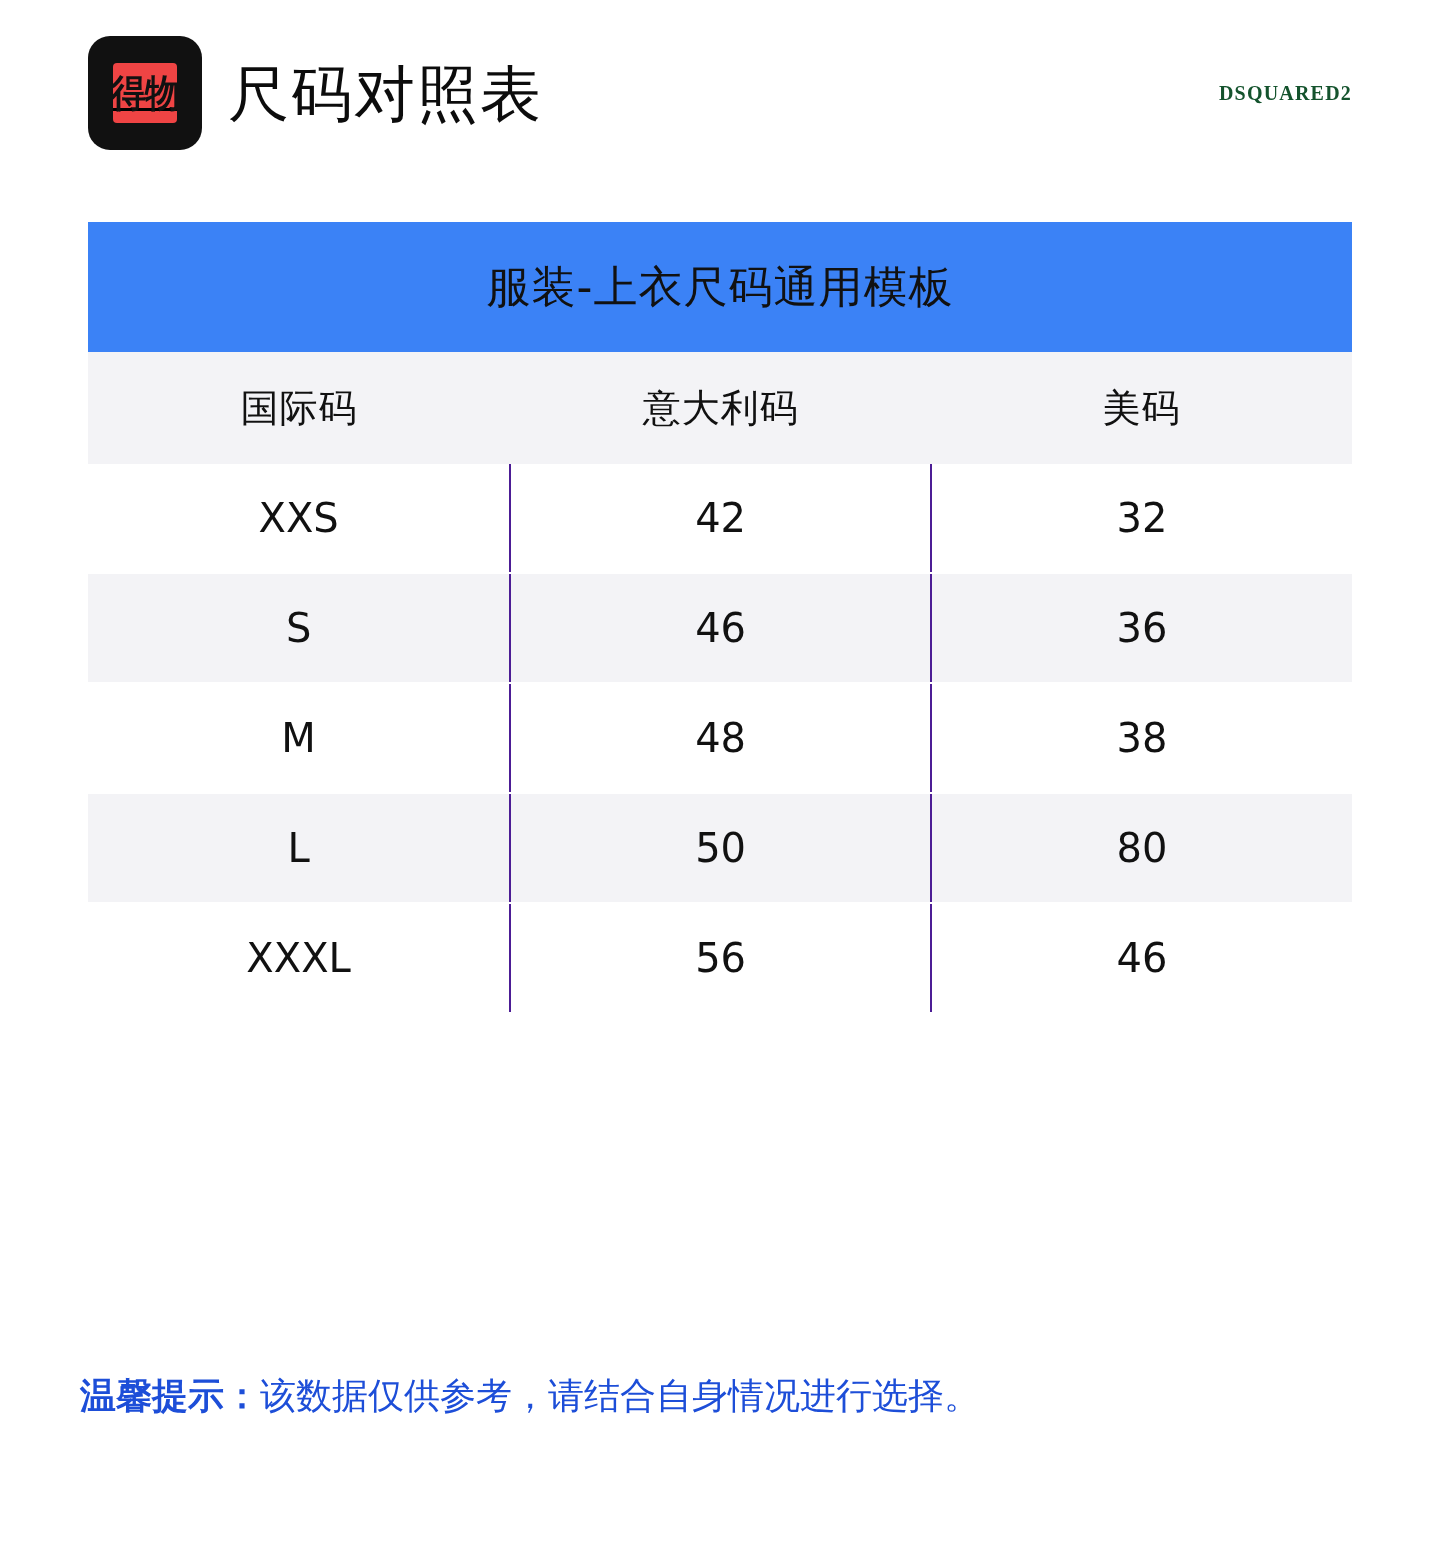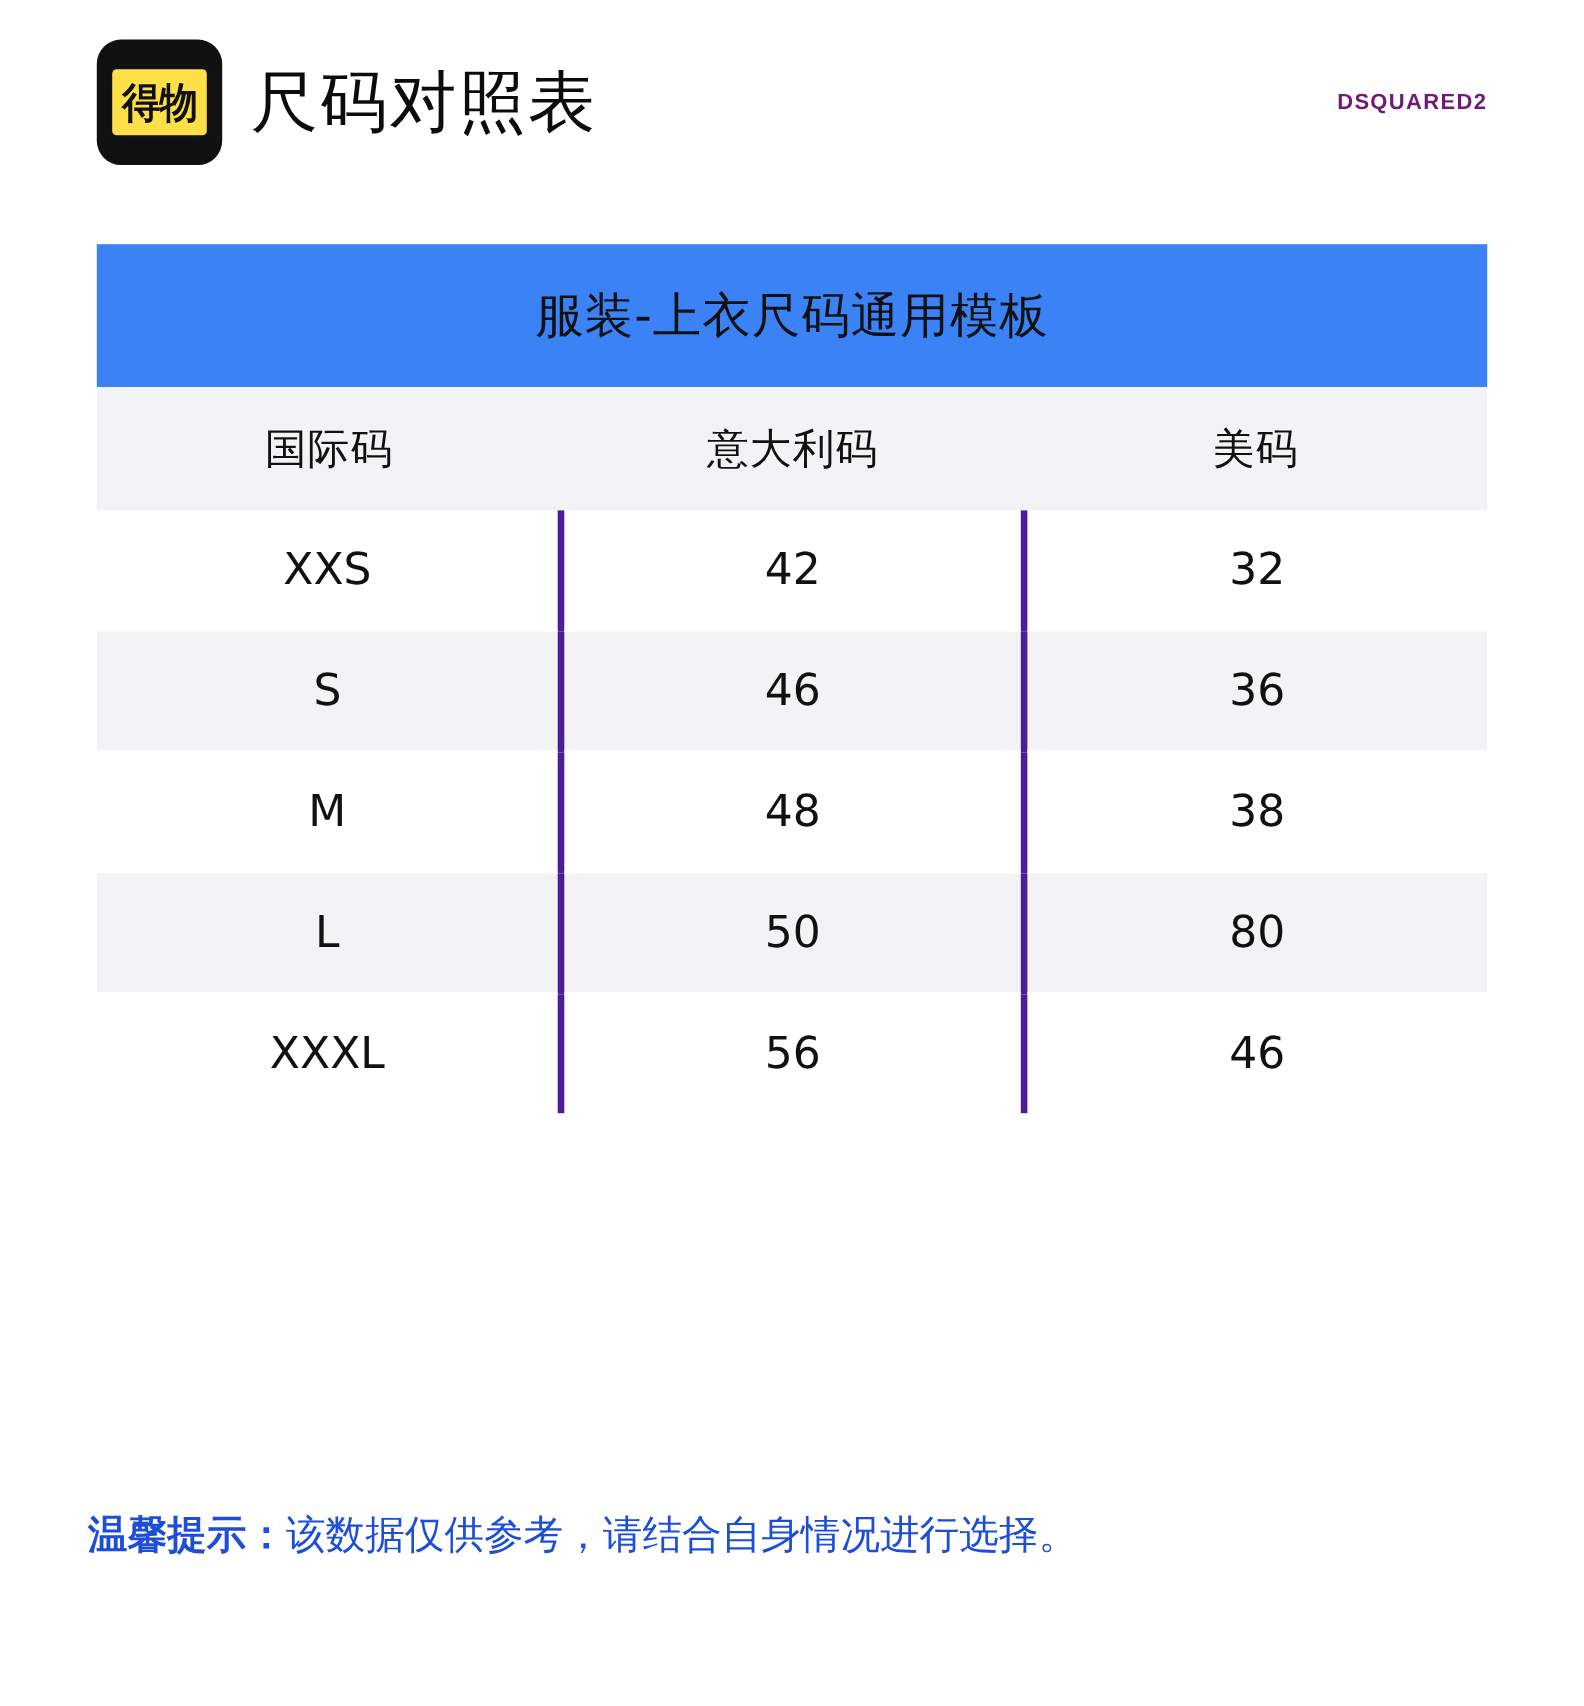--- a/index.html
+++ b/index.html
@@ -35,28 +35,29 @@
     width: 114px;
     height: 114px;
     background: #111111;
     border-radius: 22px;
     display: flex;
     align-items: center;
     justify-content: center;
     flex: none;
   }
   .logo-inner {
-    width: 86px;
+    width: 64px;
     height: 60px;
-    background: #fde047;
+    background: #ef4444;
     border-radius: 4px;
     display: flex;
     align-items: center;
     justify-content: center;
     overflow: hidden;
+    text-decoration: underline;
   }
   .logo-text {
     font-family: "DejaVu Sans", sans-serif;
     font-size: 38px;
     line-height: 1;
     font-weight: 700;
     color: #111111;
     letter-spacing: -1px;
     white-space: nowrap;
     transform: scaleX(0.92);
@@ -69,23 +70,23 @@
     letter-spacing: 2px;
     color: #0c0c0c;
     white-space: nowrap;
     font-family: "DejaVu Sans", sans-serif;
   }
   .brand {
     margin-left: auto;
     font-size: 20px;
     font-weight: 700;
     letter-spacing: 1.2px;
-    color: #701a75;
-    white-space: nowrap;
-    font-family: Liberation Sans, sans-serif;
+    color: #14532d;
+    white-space: nowrap;
+    font-family: Liberation Serif, serif;
   }
 
   
   .table-wrap {
     position: absolute;
     left: 88px;
     top: 222px;
     width: 1264px;
   }
   .table-caption {
@@ -116,21 +117,21 @@
   table.size-table th {
     height: 110px;
     font-size: 38px;
     background: #f3f3f6;
     border: none;
     letter-spacing: 1px;
   }
   table.size-table td {
     height: 106px;
     font-size: 40px;
-    border-right: 6px solid #4c1d95;
+    border-right: 2px solid #4c1d95;
     border-bottom: 2px solid #ffffff;
   }
   table.size-table tbody tr td:last-child {
     border-right: none;
   }
   table.size-table tbody tr:nth-child(odd) td {
     background: #ffffff;
   }
   table.size-table tbody tr:nth-child(even) td {
     background: #f3f3f6;

